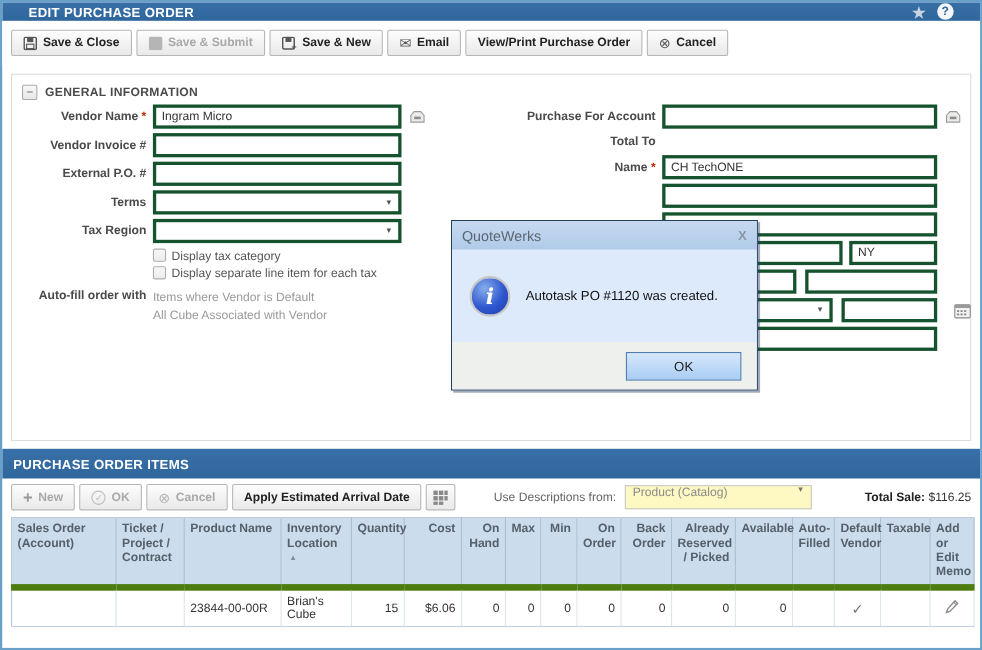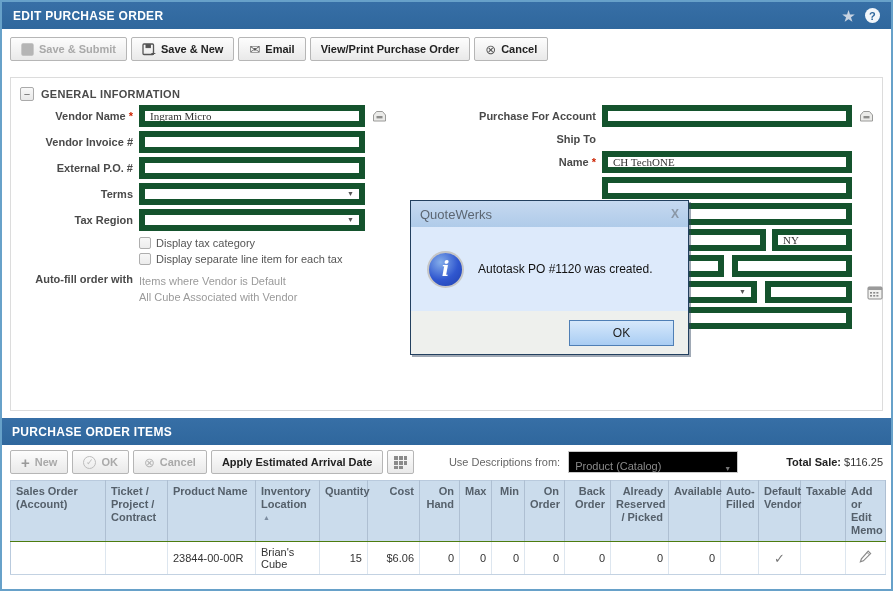--- a/index.html
+++ b/index.html
@@ -7,22 +7,22 @@
   body {
     width: 893px; height: 591px;
     border: 2px solid #67a1c9;
     position: relative;
     font-family: "Liberation Sans", sans-serif;
     font-size: 11px; color: #333;
     overflow: hidden;
   }
   
   .titlebar {
-    height: 27px; background: linear-gradient(#376fa6,#2f679d);
-    color:#fff; display:flex; align-items:center; padding:0 11px;
+    height: 17px; background: linear-gradient(#376fa6,#2f679d);
+    color:#fff; display:flex; align-items:center; padding:0 24px;
     font-weight:bold; font-size:12px; letter-spacing:.3px;
   }
   .titlebar .spacer { flex:1; }
   .star-ic { color:#c7d3e2; font-size:14px; margin-right:10px; cursor:pointer; }
   .help-ic { width:15px; height:15px; border-radius:50%; background:#f2f6fa; color:#2f679d;
     font-weight:bold; font-size:11px; display:flex; align-items:center; justify-content:center; cursor:pointer;}
   
   .toolbar { padding:8px 8px 9px 8px; background:#fff; display:flex; align-items:center; }
   .btn {
     display:inline-flex; align-items:center; gap:5px;
@@ -48,22 +48,22 @@
   .sect-title { font-weight:bold; font-size:11px; color:#4a4a4a; letter-spacing:.3px; }
   .left-col  { position:absolute; top:27px; left:4px; }
   .right-col { position:absolute; top:27px; left:437px; }
   .frow { display:flex; align-items:center; margin-bottom:4px; }
   .frow.top { align-items:flex-start; }
   .lbl { width:118px; text-align:right; font-weight:bold; font-size:11px; color:#4a4a4a;
          margin-right:6px; line-height:12px; flex-shrink:0; }
   .right-col .lbl { width:148px; }
   .req { color:#cc2200; }
   input[type=text], .selbox, textarea {
-    height:22px; border:6px solid #14532d; background:#fff;
-    font-family:Liberation Serif, serif; font-size:11px; color:#333; padding:0 5px;
+    height:22px; border:3px solid #14532d; background:#fff;
+    font-family:Liberation Sans, sans-serif; font-size:11px; color:#333; padding:0 5px;
   }
   .w226 { width:226px; } .w250 { width:250px; }
   .selbox { display:flex; align-items:center; justify-content:flex-end; cursor:pointer; }
   .selbox .caret { font-size:7px; color:#555; }
   textarea { width:226px; height:62px; padding:3px 5px; resize:none; line-height:13px; }
   .memo-wrap { position:relative; }
   .resize-h { position:absolute; right:2px; bottom:2px; width:8px; height:8px;
     background:repeating-linear-gradient(135deg, transparent 0 2px, #bbb 2px 3px); }
   .lookup-ic { margin-left:6px; cursor:pointer; display:inline-flex; }
   .cb { width:12px; height:12px; border:1px solid #aeaeae; border-radius:2px;
@@ -76,31 +76,31 @@
   .radio.sel .dot { display:block; }
   .radline { line-height:17px; color:#555; display:flex; align-items:center; }
   .pair { display:flex; gap:6px; }
   .cal-ic { margin-left:7px; display:inline-flex; cursor:pointer; }
   
   .sectbar { margin-top:7px; height:27px; background:linear-gradient(#376fa6,#2f679d);
     color:#fff; display:flex; align-items:center; padding:0 10px; font-weight:bold; font-size:12px; letter-spacing:.3px;}
   .items-toolbar { padding:5px 8px; display:flex; align-items:center; }
   .items-right { flex:1; display:flex; align-items:center; justify-content:flex-end; gap:8px; }
   .usedesc-lbl { color:#666; }
-  .desc-sel { width:170px; height:22px; border:1px solid #c9c9c9; background:#000000;
-    display:flex; align-items:flex-end; padding:0 6px; color:#8a8a8a; }
+  .desc-sel { width:170px; height:22px; border:1px solid #c9c9c9; background:#fef9c3;
+    display:flex; align-items:flex-start; padding:0 6px; color:#8a8a8a; }
   .desc-sel .caret { margin-left:auto; font-size:7px; color:#777; }
   .total { margin-left:40px; color:#333; white-space:nowrap; }
   .total b { color:#222; }
   
   table.items { border-collapse:collapse; table-layout:fixed; width:875px; margin:1px 8px 0 8px;
     border:1px solid #b9cadd; }
   table.items th {
     background:#cbdcec; color:#55606b; font-size:11px; font-weight:bold; text-align:left;
-    vertical-align:top; padding:4px 5px; border-right:1px solid #aebfd2; border-bottom:1px solid #4d7c0f;
+    vertical-align:top; padding:4px 5px; border-right:1px solid #aebfd2; border-bottom:6px solid #4d7c0f;
     height:56px; line-height:13px; cursor:pointer;
   }
   table.items th.r { text-align:right; }
   table.items td {
     background:#fff; font-size:11px; color:#333; padding:4px 5px; height:24px;
     border-right:1px solid #dde6ef; border-bottom:1px solid #c3d2e2; vertical-align:middle;
   }
   table.items td.r { text-align:right; }
   table.items td.c { text-align:center; }
   td.avail-red { color:#cc1111; }
@@ -129,20 +129,28 @@
 <body>
 
 <div class="titlebar">
   <span>EDIT PURCHASE ORDER</span>
   <span class="spacer"></span>
   <span class="star-ic">★</span>
   <span class="help-ic">?</span>
 </div>
 
 <div class="toolbar">
+  <span class="btn">
+    <svg width="13" height="13" viewBox="0 0 13 13">
+        <rect x="1" y="1" width="11" height="11" rx="1" fill="none" stroke="#555" stroke-width="1.3"></rect>
+        <rect x="4.2" y="1.6" width="4.6" height="3.2" fill="#555" stroke="#555"></rect>
+        <rect x="3.2" y="7.2" width="6.6" height="4" fill="none" stroke="#555"></rect>
+      </svg>
+    <span>Save &amp; Close</span>
+  </span>
   <span class="btn disabled">
     <svg width="13" height="13" viewBox="0 0 13 13">
         <rect x="1" y="1" width="11" height="11" rx="1" fill="none" stroke="#b5b5b5" stroke-width="1.3"></rect>
         <rect x="4.2" y="1.6" width="4.6" height="3.2" fill="#b5b5b5" stroke="#b5b5b5"></rect>
         <rect x="3.2" y="7.2" width="6.6" height="4" fill="none" stroke="#b5b5b5"></rect>
       </svg>
     <span>Save &amp; Submit</span>
   </span>
   <span class="btn">
     <svg width="14" height="13" viewBox="0 0 14 13">
@@ -223,21 +231,21 @@
       <span class="lbl">Purchase For Account</span>
       <input type="text" class="w250" style="">
       <span class="lookup-ic">
         <svg width="17" height="13" viewBox="0 0 17 13">
             <path d="M2.5 5 L5.5 1.5 H11.5 L14.5 5 V11 H2.5 Z" fill="#ebebe9" stroke="#9a9a98"></path>
             <rect x="5.5" y="6" width="6" height="2.4" fill="#8d8d8b"></rect>
           </svg>
       </span>
     </div>
     <div class="frow top" style="margin-bottom:6px;">
-      <span class="lbl" style="margin-top:2px;">Ship To</span>
+      <span class="lbl" style="margin-top:2px;">Total To</span>
     </div>
     <div class="frow">
       <span class="lbl"><span>Name</span> <span class="req">*</span></span>
       <input type="text" class="w250" value="CH TechONE" style="">
     </div>
     <div class="frow">
       <span class="lbl"></span>
       <input type="text" class="w250" style="">
     </div>
     <div class="frow">

